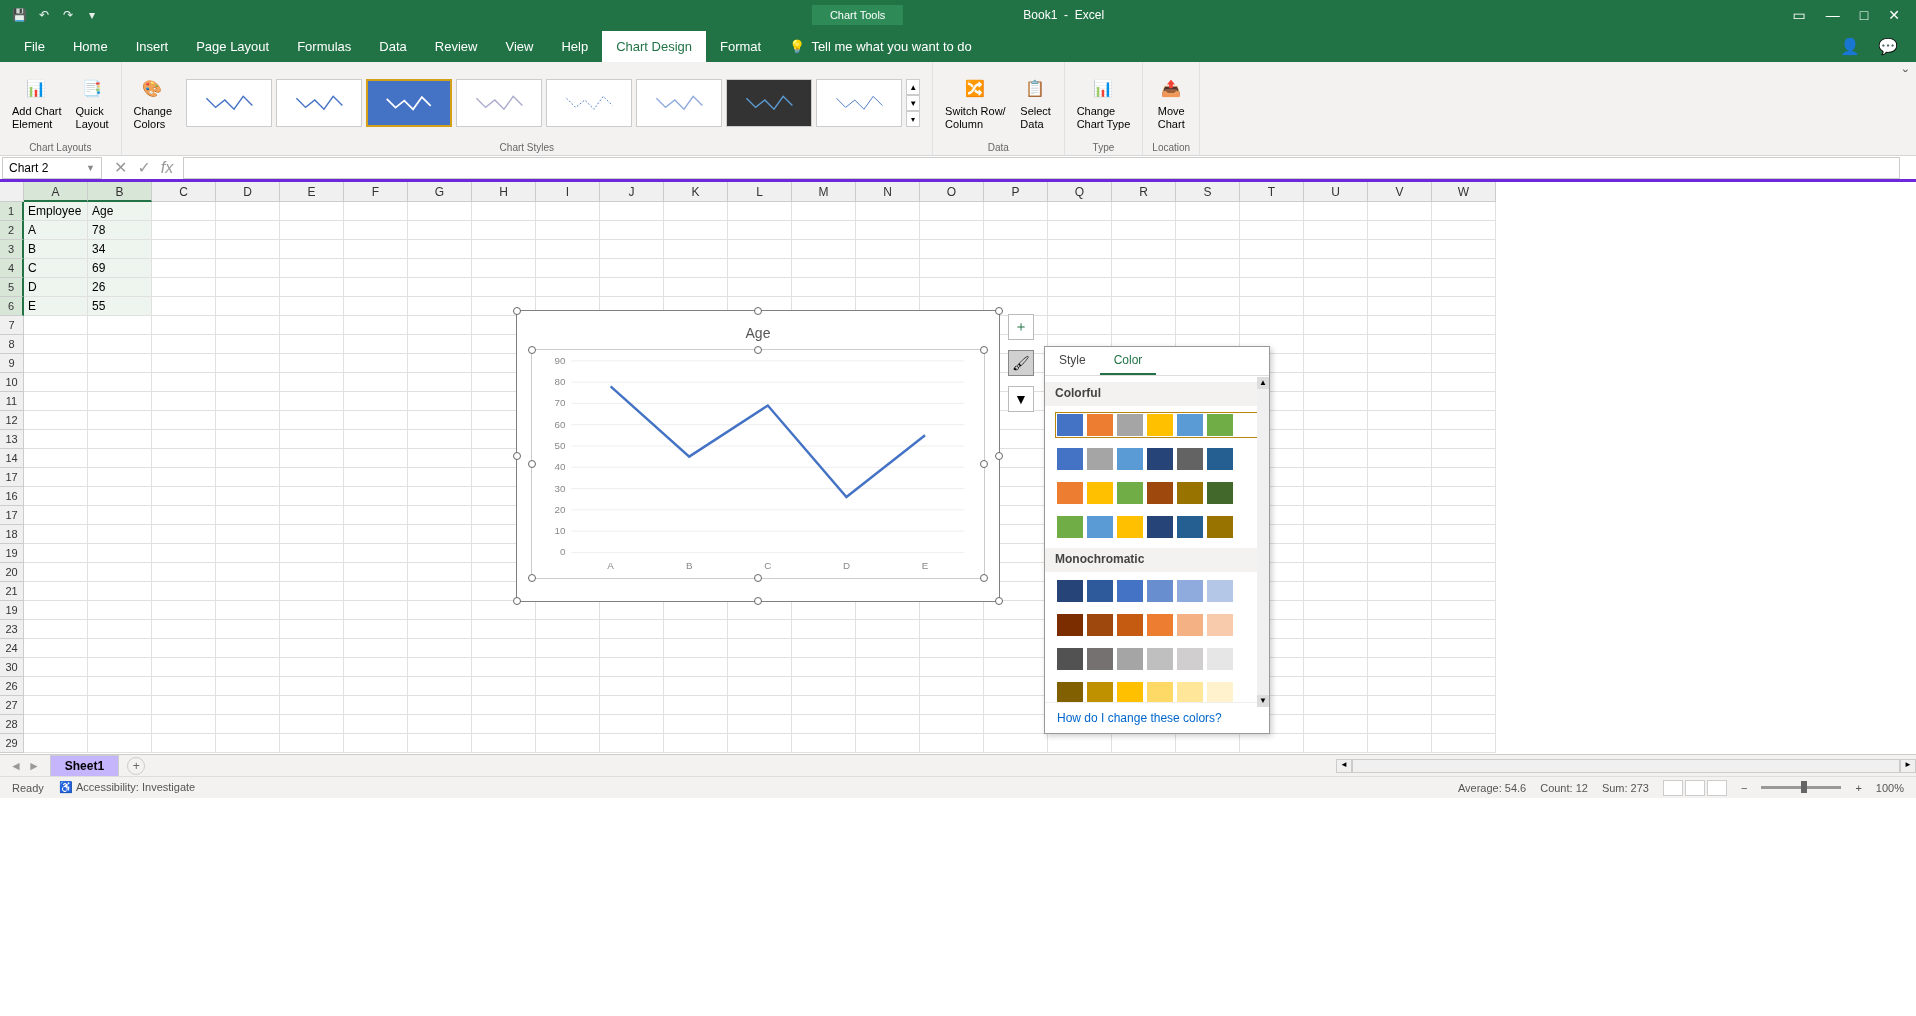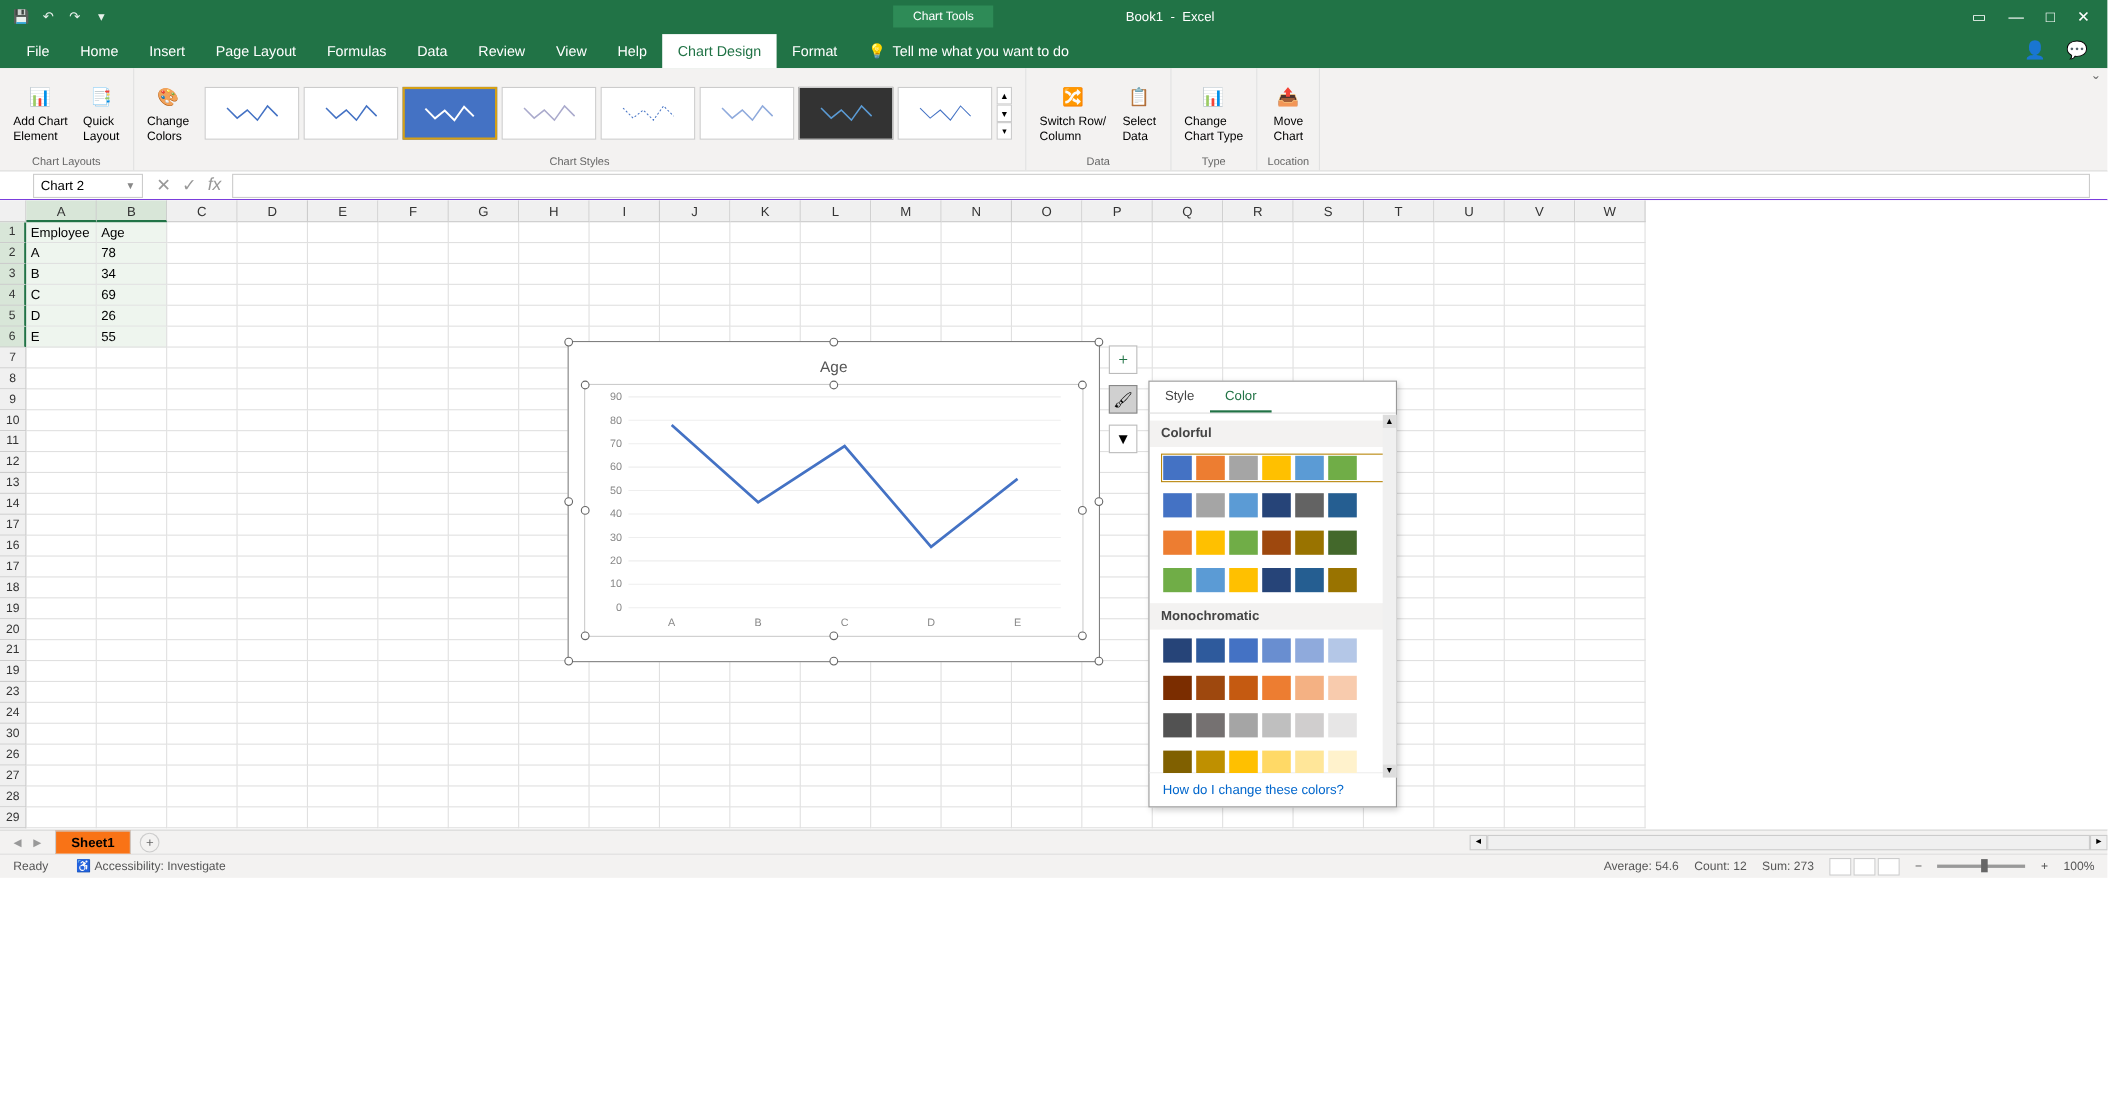--- a/index.html
+++ b/index.html
@@ -32,21 +32,21 @@
 
 
 .style-gallery { display: flex; gap: 4px; padding: 4px; align-items: center; height: 58px; }
 .style-thumb { width: 86px; height: 48px; border: 1px solid #ccc; background: #fff; cursor: pointer; position: relative; display: flex; align-items: center; justify-content: center; }
 .style-thumb.sel { border: 2px solid #d4a017; background: #4472C4; }
 .style-thumb .mini-line { width: 70%; height: 60%; }
 .gallery-scroll { display: flex; flex-direction: column; }
 .gallery-scroll button { width: 14px; height: 16px; border: 1px solid #ccc; background: #fff; font-size: 8px; cursor: pointer; }
 
 
-.namebox-row { height: 26px; border-bottom: 1px solid #6d28d9; display: flex; align-items: center; background: #fff; padding-left: 28px; }
+.namebox-row { height: 26px; border-bottom: 3px solid #6d28d9; display: flex; align-items: center; background: #fff; }
 .namebox { width: 100px; border: 1px solid #ccc; height: 22px; margin: 2px; padding: 2px 6px; font-size: 12px; display: flex; align-items: center; justify-content: space-between; }
 .fx-controls { display: flex; align-items: center; gap: 10px; padding: 0 10px; color: #999; }
 .formula-bar { flex: 1; border: 1px solid #ccc; height: 22px; margin: 2px 16px 2px 0; }
 
 
 .grid-area { position: relative; height: 572px; overflow: hidden; background: #fff; }
 .col-headers { display: flex; height: 20px; position: sticky; top: 0; }
 .corner { width: 24px; background: #f0f0f0; border-right: 1px solid #ccc; border-bottom: 1px solid #ccc; }
 .col-h { width: 64px; background: #f0f0f0; border-right: 1px solid #ccc; border-bottom: 1px solid #ccc; text-align: center; font-size: 12px; line-height: 20px; color: #333; }
 .col-h.sel { background: #d8e6d8; border-bottom: 2px solid #217346; }
@@ -77,21 +77,21 @@
 .color-row.sel { border: 1px solid #b8860b; padding: 1px; }
 .color-swatch { width: 26px; height: 22px; cursor: pointer; }
 .color-footer { padding: 8px 12px; font-size: 12px; color: #0066cc; border-top: 1px solid #eee; cursor: pointer; }
 .popup-scroll { position: absolute; right: 0; top: 30px; bottom: 26px; width: 12px; background: #f0f0f0; }
 .popup-scroll .up, .popup-scroll .down { width: 12px; height: 12px; background: #ddd; text-align: center; font-size: 8px; line-height: 12px; cursor: pointer; }
 .popup-scroll .down { position: absolute; bottom: 0; }
 
 
 .sheet-tabs { height: 22px; border-top: 1px solid #ccc; display: flex; align-items: center; background: #f3f2f1; font-size: 12px; }
 .sheet-nav { display: flex; gap: 6px; padding: 0 10px; color: #999; }
-.sheet-tab { padding: 3px 14px; background: #f97316; border: 1px solid #ccc; border-bottom: none; cursor: pointer; font-weight: bold; }
+.sheet-tab { padding: 3px 14px; background: #c4b5fd; border: 1px solid #ccc; border-bottom: none; cursor: pointer; font-weight: bold; }
 .add-sheet { width: 18px; height: 18px; border: 1px solid #ccc; border-radius: 50%; text-align: center; line-height: 16px; margin-left: 8px; cursor: pointer; color: #666; }
 .hscroll { margin-left: auto; display: flex; align-items: center; width: 580px; }
 .hscroll-bar { flex: 1; height: 14px; background: #f0f0f0; border: 1px solid #ccc; position: relative; }
 .hscroll-btn { width: 16px; height: 14px; border: 1px solid #ccc; background: #f0f0f0; text-align: center; font-size: 8px; cursor: pointer; }
 
 
 .statusbar { height: 22px; background: #f3f2f1; display: flex; align-items: center; padding: 0 12px; font-size: 11px; color: #555; border-top: 1px solid #ddd; }
 .status-right { margin-left: auto; display: flex; gap: 14px; align-items: center; }
 .view-btns { display: flex; gap: 2px; }
 .view-btn { width: 20px; height: 16px; border: 1px solid #ccc; background: #fff; cursor: pointer; }
@@ -1210,21 +1210,21 @@
   <div class="add-sheet">+</div>
   <div class="hscroll">
     <div class="hscroll-btn">◄</div>
     <div class="hscroll-bar"></div>
     <div class="hscroll-btn">►</div>
   </div>
 </div>
 
 <div class="statusbar">
   <span>Ready</span>
-  <span style="margin-left:26px">♿ <span>Accessibility: Investigate</span></span>
+  <span style="margin-left:16px">♿ <span>Accessibility: Investigate</span></span>
   <div class="status-right">
     <span>Average: 54.6</span>
     <span>Count: 12</span>
     <span>Sum: 273</span>
     <div class="view-btns">
       <div class="view-btn"></div>
       <div class="view-btn"></div>
       <div class="view-btn"></div>
     </div>
     <span>−</span>

